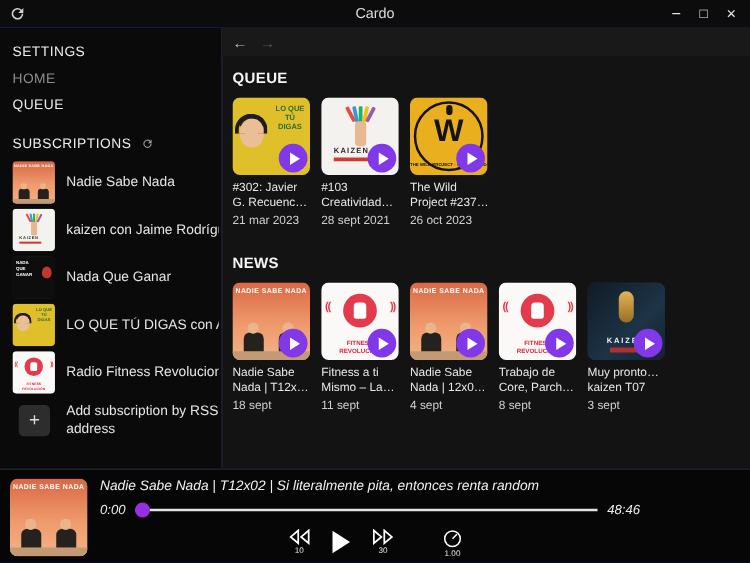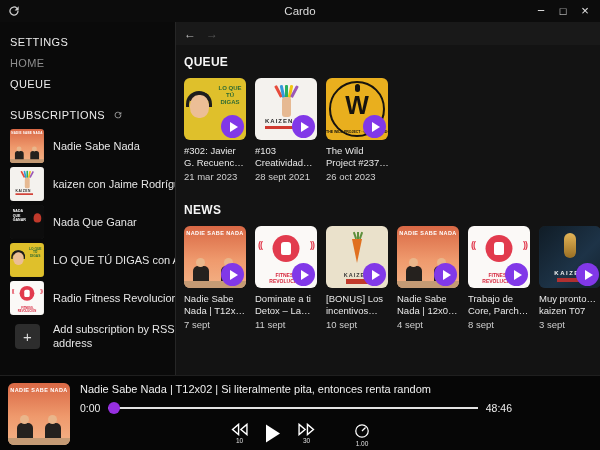--- a/index.html
+++ b/index.html
@@ -114,21 +114,21 @@
   .lqtd-phones { position:absolute; left:2px; top:13px; width:26px; height:16px; border:3px solid #1d1d1d;
     border-bottom:none; border-radius:14px 14px 0 0; }
   .lqtd-head { position:absolute; left:6px; top:17px; width:19px; height:23px; background:#ecbe96; border-radius:45%; }
   .lqtd-hair { position:absolute; left:6px; top:14px; width:19px; height:9px; background:#2c221c; border-radius:50% 50% 0 0; }
   .lqtd-t { position:absolute; right:2px; top:7px; width:28px; font-size:6px; font-weight:800; color:#2f6b33;
     text-align:center; line-height:1.2; }
 
   
   .player { position:absolute; left:0; right:0; bottom:0; height:75px; background:#060606; border-top:1px solid #1f1f1f; }
   .pcover { position:absolute; left:8px; top:7px; }
-  .pmain { margin-left:80px; margin-right:88px; padding-top:7px; }
+  .pmain { margin-left:80px; margin-right:88px; padding-top:7px;font-style:italic; }
   .ptitle { font-size:11px; color:#f0f0f0; white-space:nowrap; overflow:hidden; }
   .prow { display:flex; align-items:center; gap:8px; margin-top:7px; font-size:10.5px; color:#eee; }
   .slider { flex:1; height:2px; background:#e2e2e2; position:relative; cursor:pointer; }
   .thumb { position:absolute; left:0; top:-5px; width:12px; height:12px; border-radius:50%; background:#962fe0; }
   .pcontrols { position:absolute; left:0; right:0; bottom:3px; display:flex; justify-content:center;
     align-items:flex-start; gap:16px; }
   .ctl { background:none; border:none; color:#fff; display:flex; flex-direction:column; align-items:center;
     gap:1px; cursor:pointer; padding:0; }
   .ctl span { font-size:6.5px; color:#e0e0e0; }
   .ctl.play { padding-top:1px; }
@@ -310,54 +310,37 @@
                   <div class="nsn-t">NADIE SABE NADA</div>
     <div class="nsn-desk"></div>
                   <div class="nsn-f" style="left:9px"></div>
                   <div class="nsn-f" style="right:9px"></div>
                 </div>
                 <div class="playbtn">
                   <div class="ptri"></div>
                 </div>
               </div>
      <div class="card-title">Nadie Sabe Nada | T12x02 …</div>
-     <div class="card-date">7 sept</div>
+     <div class="card-date">18 sept</div>
    </div>
             <div class="card">
      <div class="cover">
                 <div class="cva cv-rfr">
                   <span class="rfr-arc" style="left:3px">((</span>
     <span class="rfr-arc" style="right:3px">))</span>
                   <div class="rfr-c"></div>
                   <div class="rfr-fist"></div>
     <div class="rfr-t">FITNESS REVOLUCIÓN</div>
                 </div>
                 <div class="playbtn">
                   <div class="ptri"></div>
                 </div>
               </div>
-     <div class="card-title">Dominate a ti Detox – La…</div>
+     <div class="card-title">Fitness a ti Mismo – La…</div>
      <div class="card-date">11 sept</div>
-   </div>
-            <div class="card">
-     <div class="cover">
-                <div class="cva cv-kzb">
-    <div class="kzb-stem" style="left:28px;transform:rotate(-20deg)"></div>
-    <div class="kzb-stem" style="left:31px"></div>
-    <div class="kzb-stem" style="left:34px;transform:rotate(20deg)"></div>
-    <div class="kzb-carrot"></div>
-                  <div class="kzb-label">KAIZEN</div>
-                  <div class="kzb-red"></div>
-                </div>
-                <div class="playbtn">
-                  <div class="ptri"></div>
-                </div>
-              </div>
-     <div class="card-title">[BONUS] Los incentivos…</div>
-     <div class="card-date">10 sept</div>
    </div>
             <div class="card">
      <div class="cover">
                 <div class="cva cv-nsn">
                   <div class="nsn-t">NADIE SABE NADA</div>
     <div class="nsn-desk"></div>
                   <div class="nsn-f" style="left:9px"></div>
                   <div class="nsn-f" style="right:9px"></div>
                 </div>
                 <div class="playbtn">

